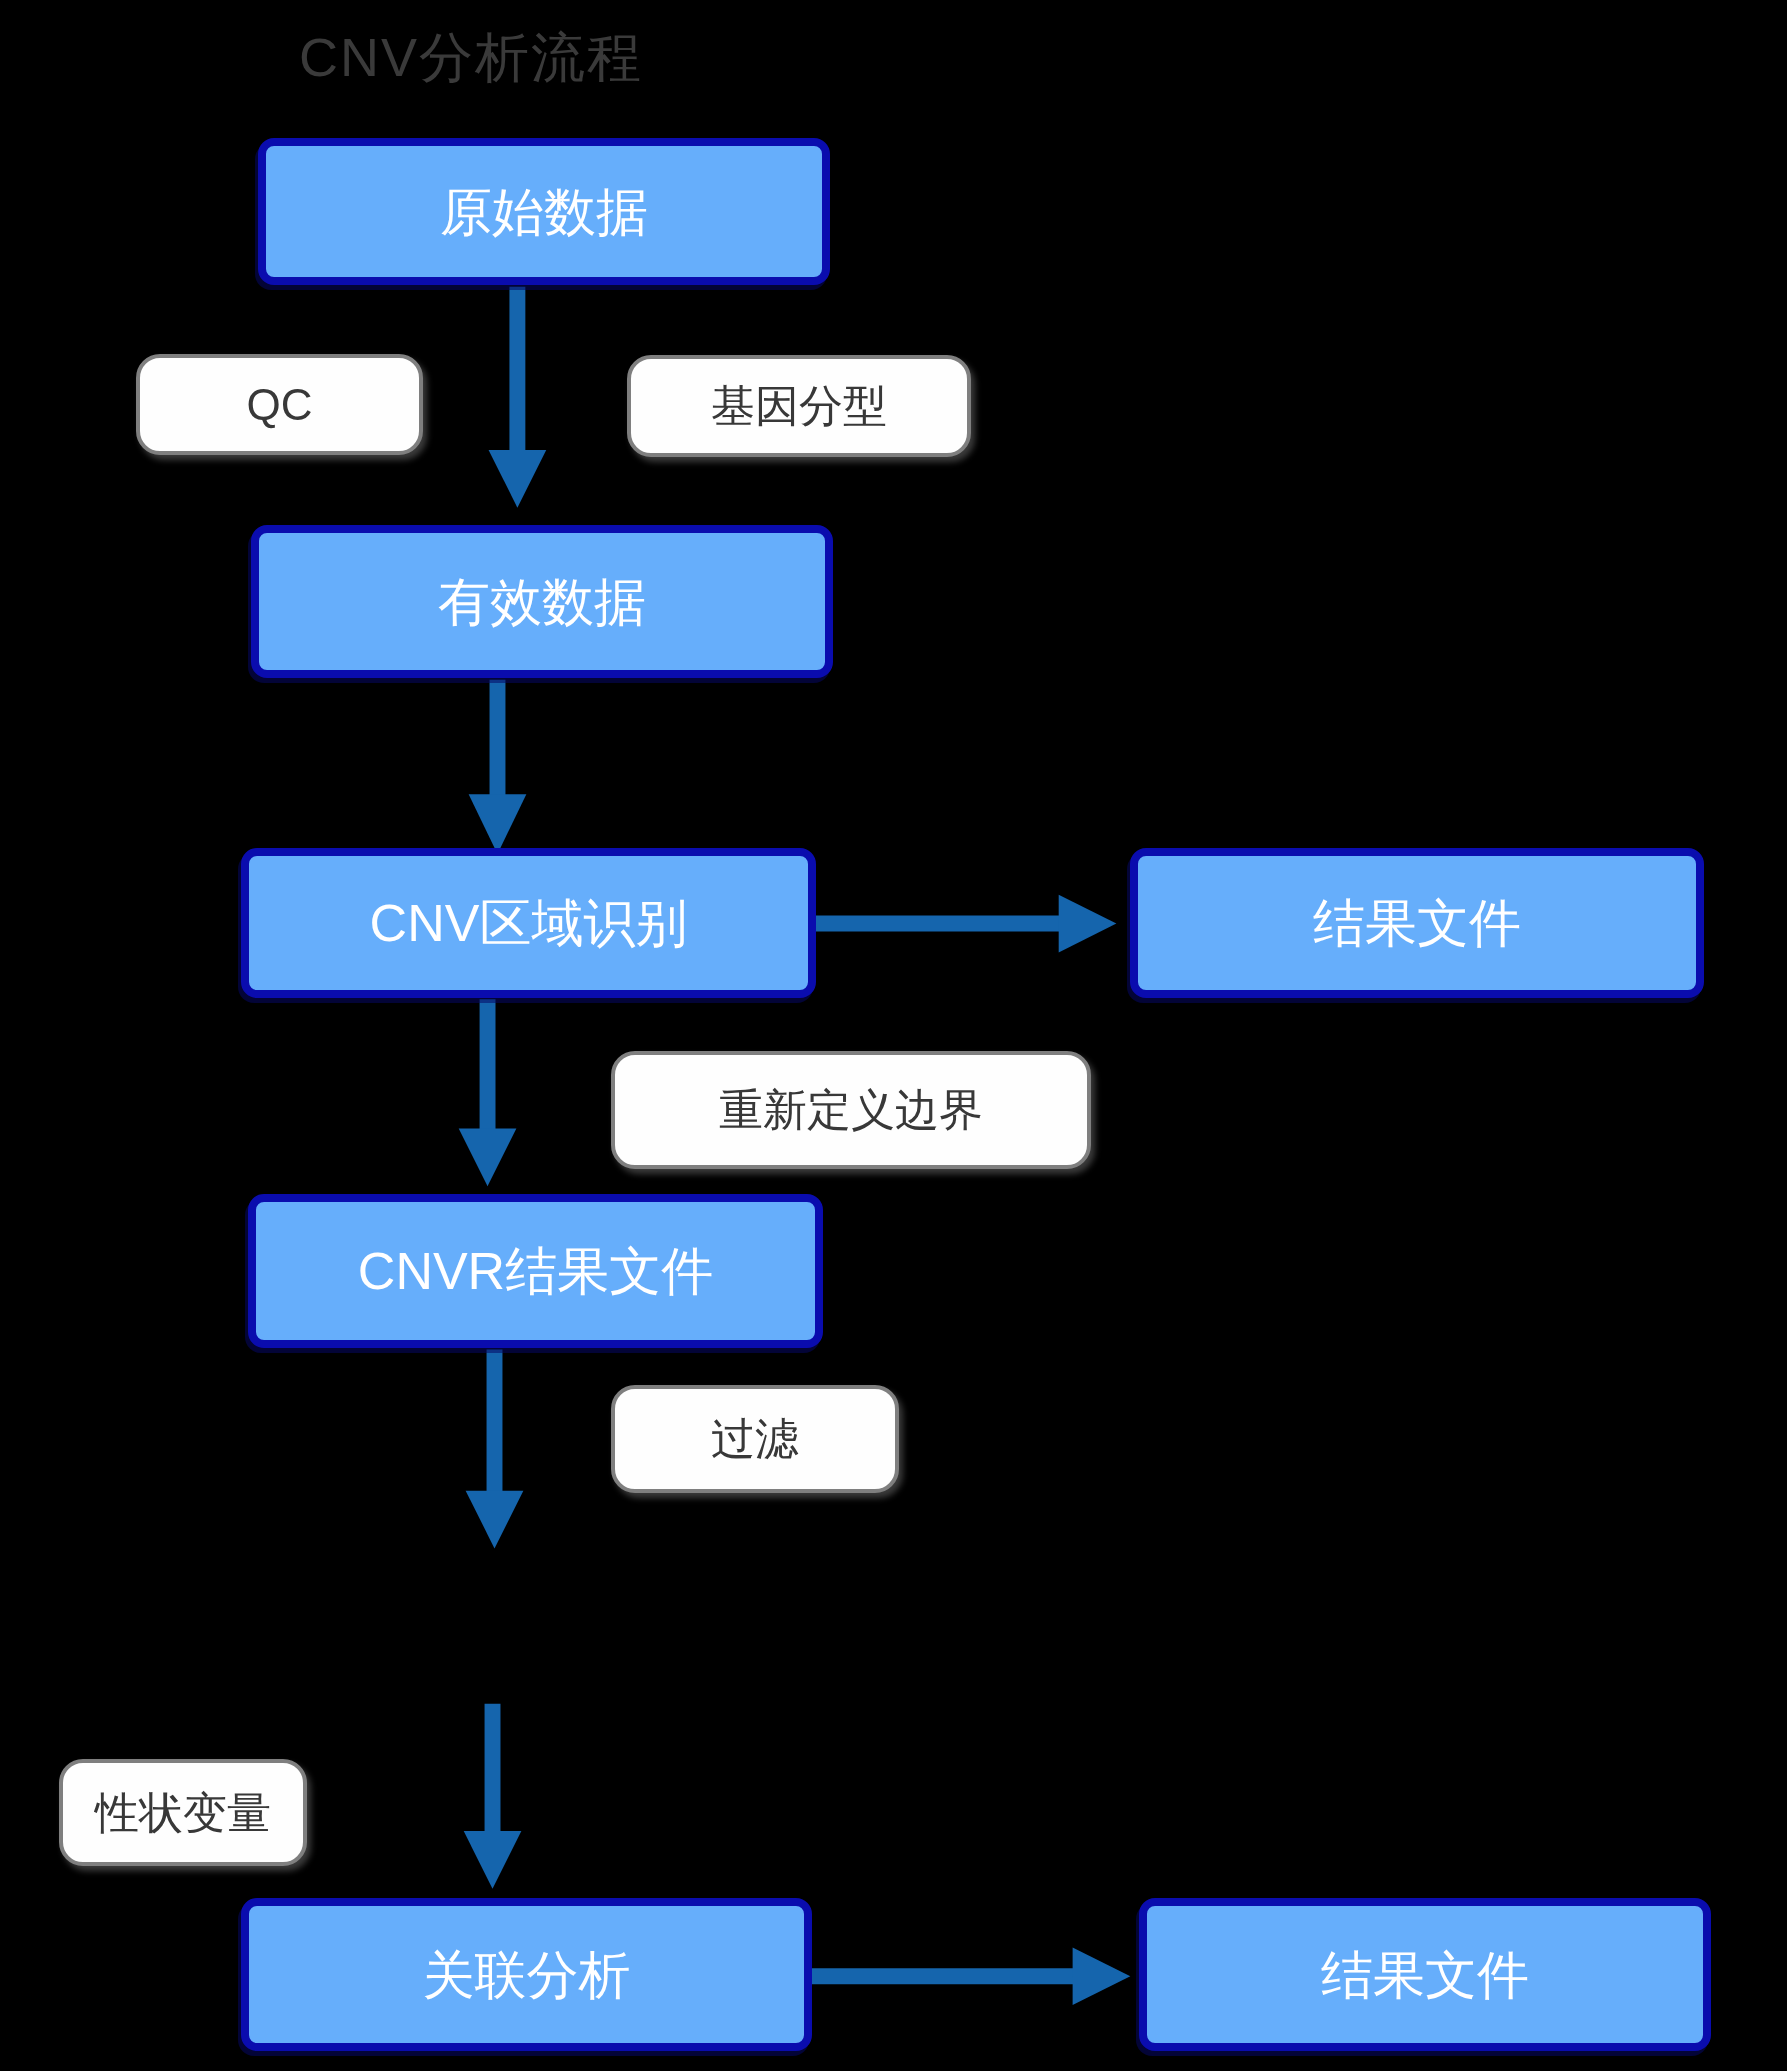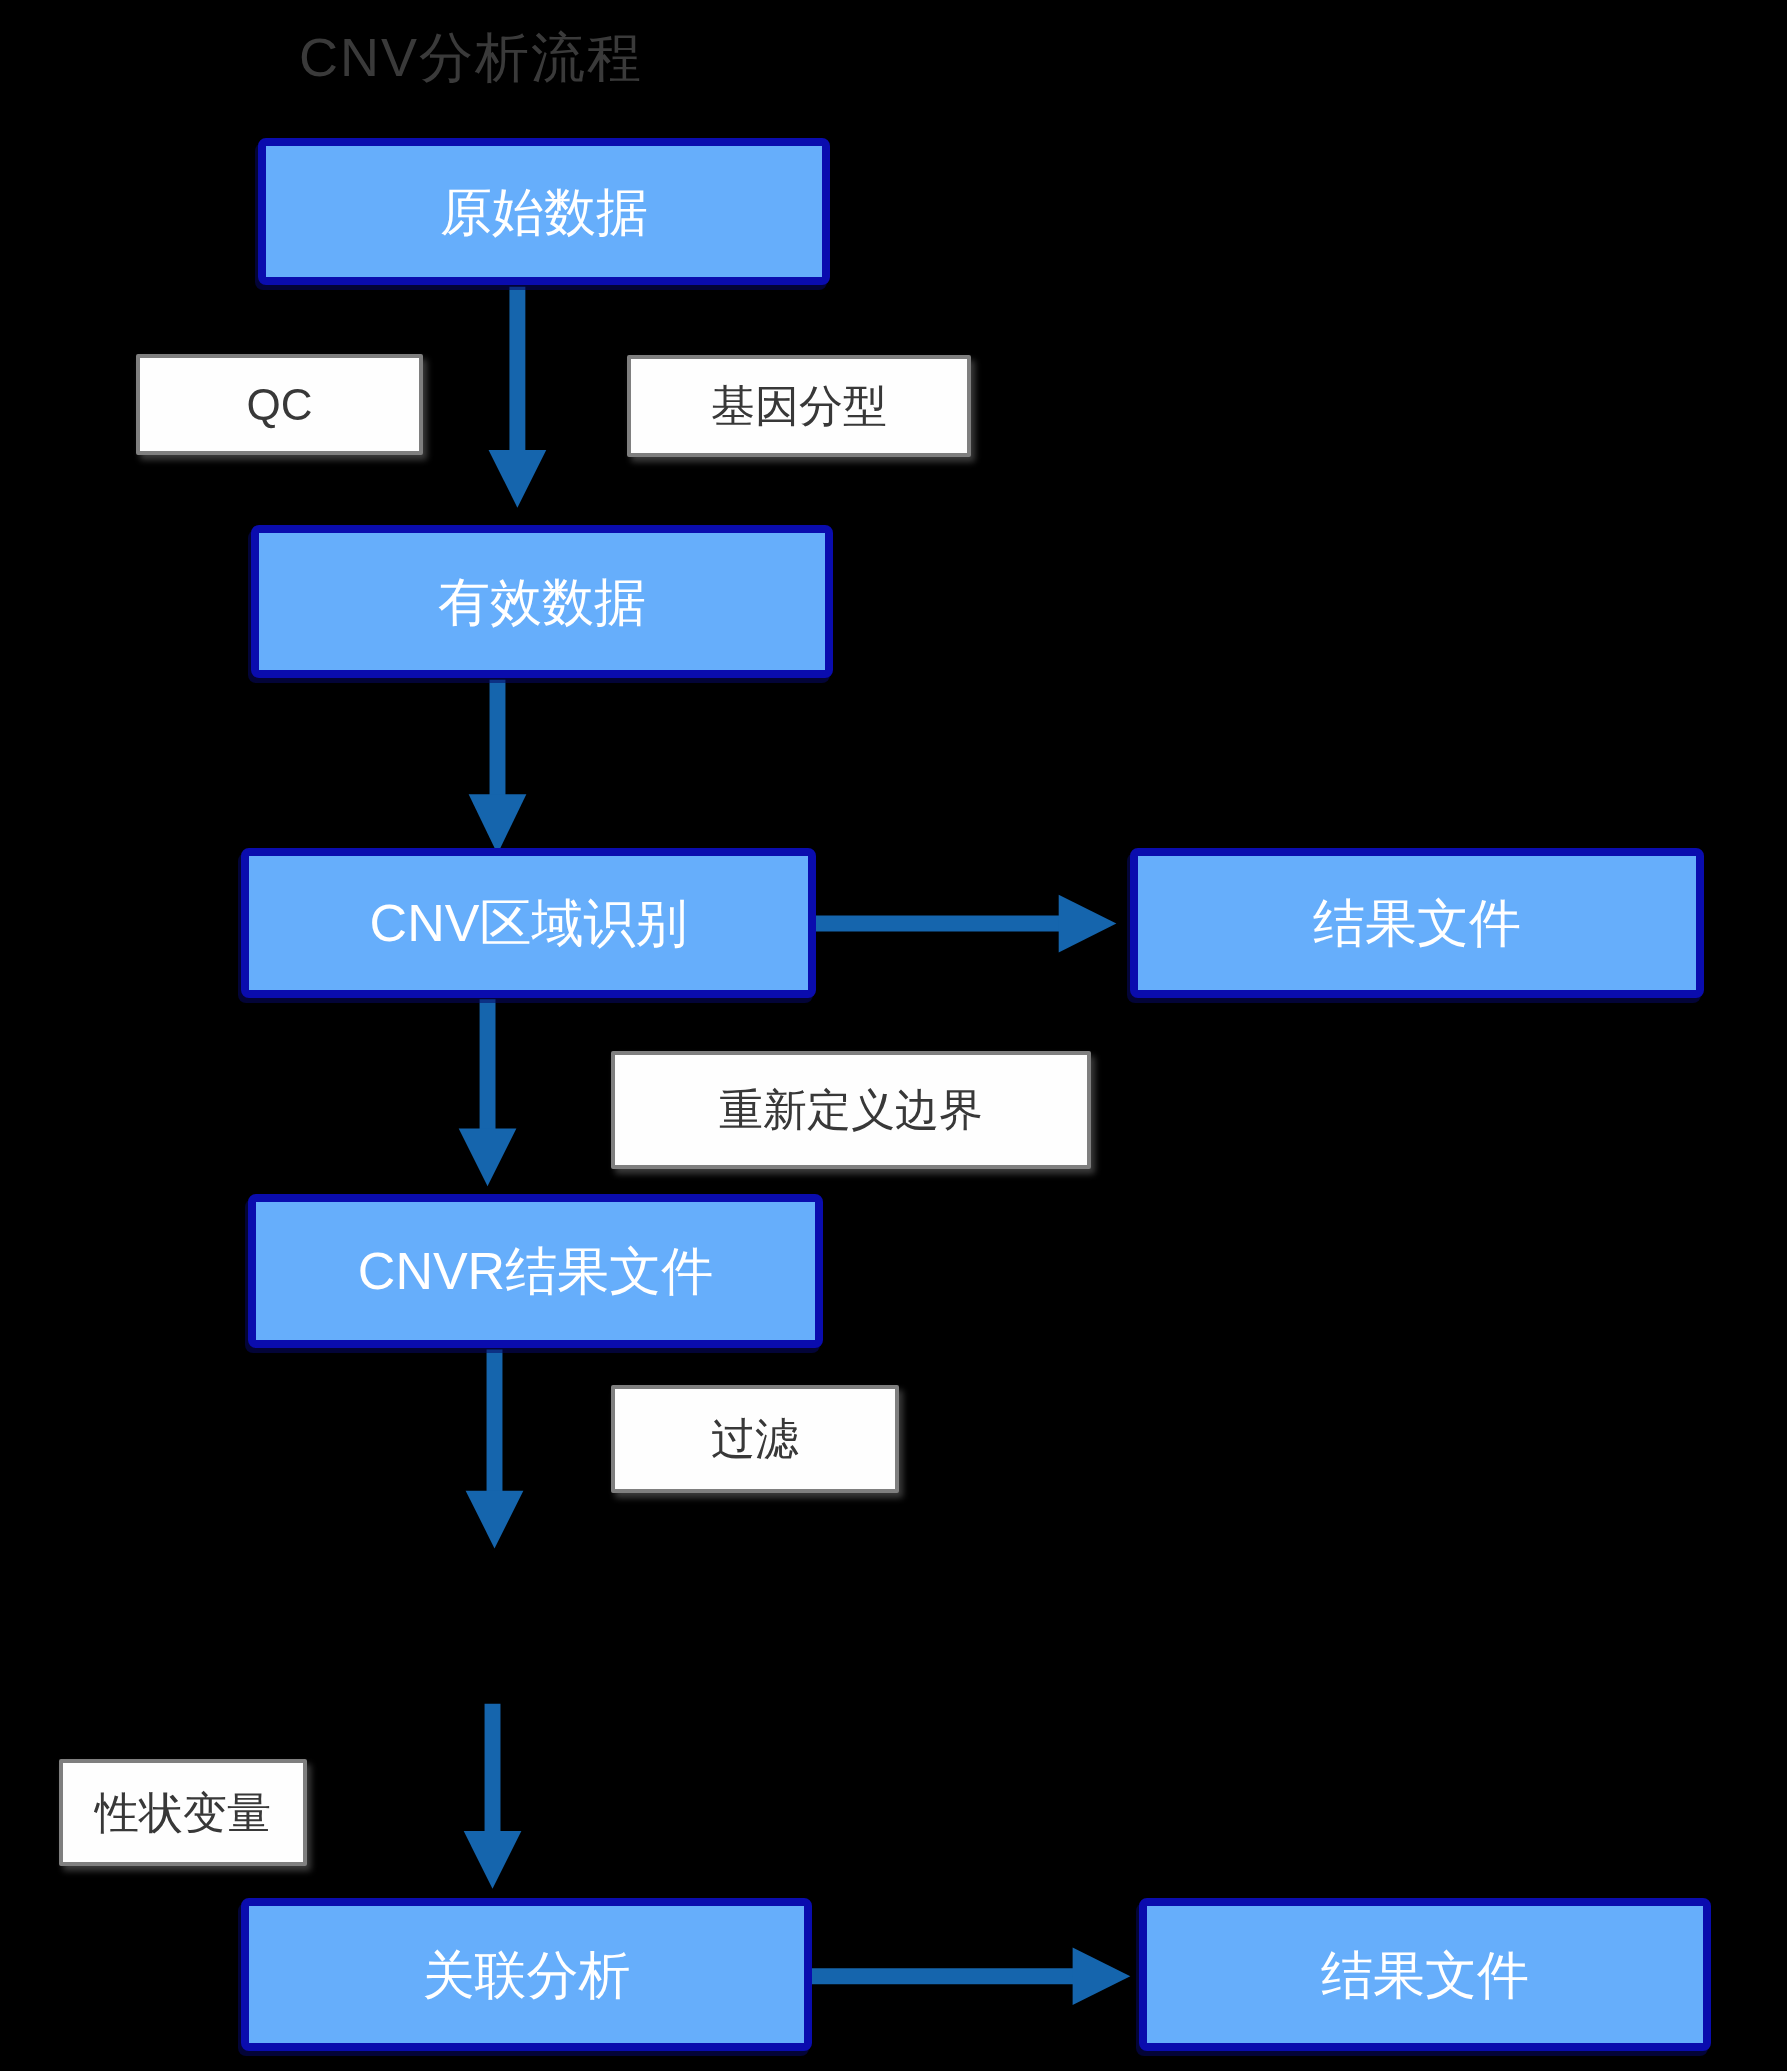--- a/index.html
+++ b/index.html
@@ -26,33 +26,33 @@
     font-size:54px;font-weight:400;letter-spacing:2px;
     color:var(--color-title-text);
     margin:12px;white-space:nowrap;
   }
   .node{
     position:absolute;
     display:flex;align-items:center;justify-content:center;
     box-sizing:border-box;
     background:var(--color-node-fill);
     border:8px solid var(--color-node-border);
-    border-radius:8px;
+    border-radius:16px;
     color:var(--color-node-text);
     font-size:52px;line-height:1;
     white-space:nowrap;
     box-shadow:-3px 5px 0 rgba(5,8,100,0.55);
   }
   .edge-label{
     position:absolute;
     display:flex;align-items:center;justify-content:center;
     box-sizing:border-box;
     background:var(--color-label-fill);
     border:4px solid var(--color-label-border);
-    border-radius:2px;
+    border-radius:24px;
     color:var(--color-label-text);
     font-size:44px;line-height:1;
     white-space:nowrap;
     box-shadow:4px 5px 6px rgba(130,130,130,0.45);
   }
   .arrow-layer{position:absolute;left:0;top:0;width:1787px;height:2072px;}
   .arrow-layer line{stroke:var(--color-arrow);stroke-width:16px;}
   .arrow-layer polygon{fill:var(--color-arrow);stroke:none;}
 </style>
 </head>

